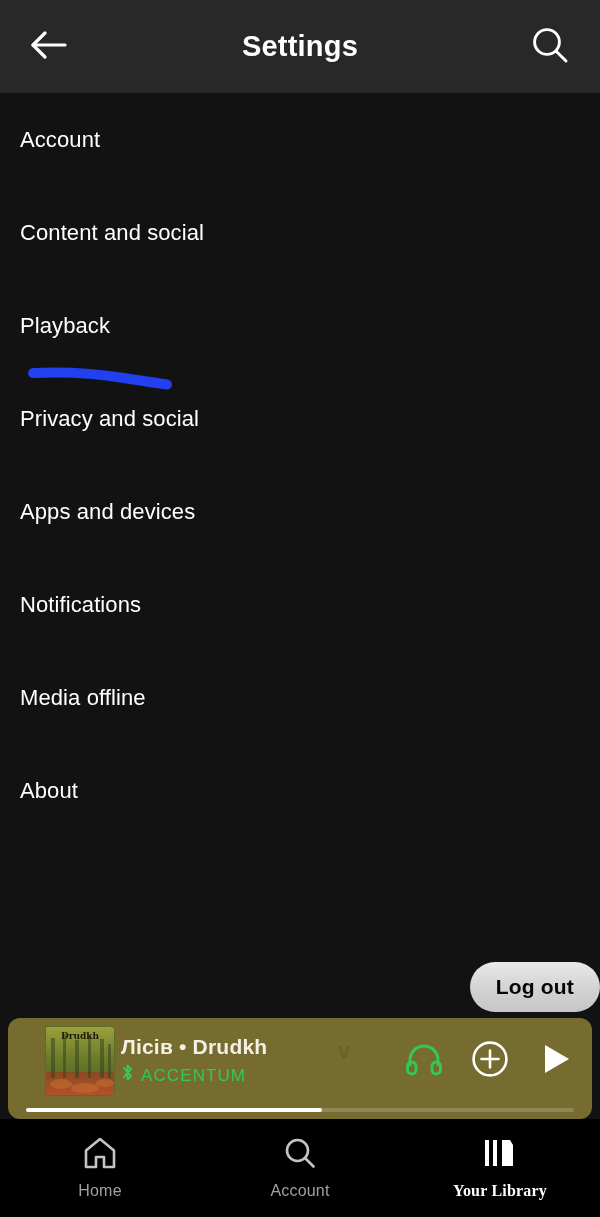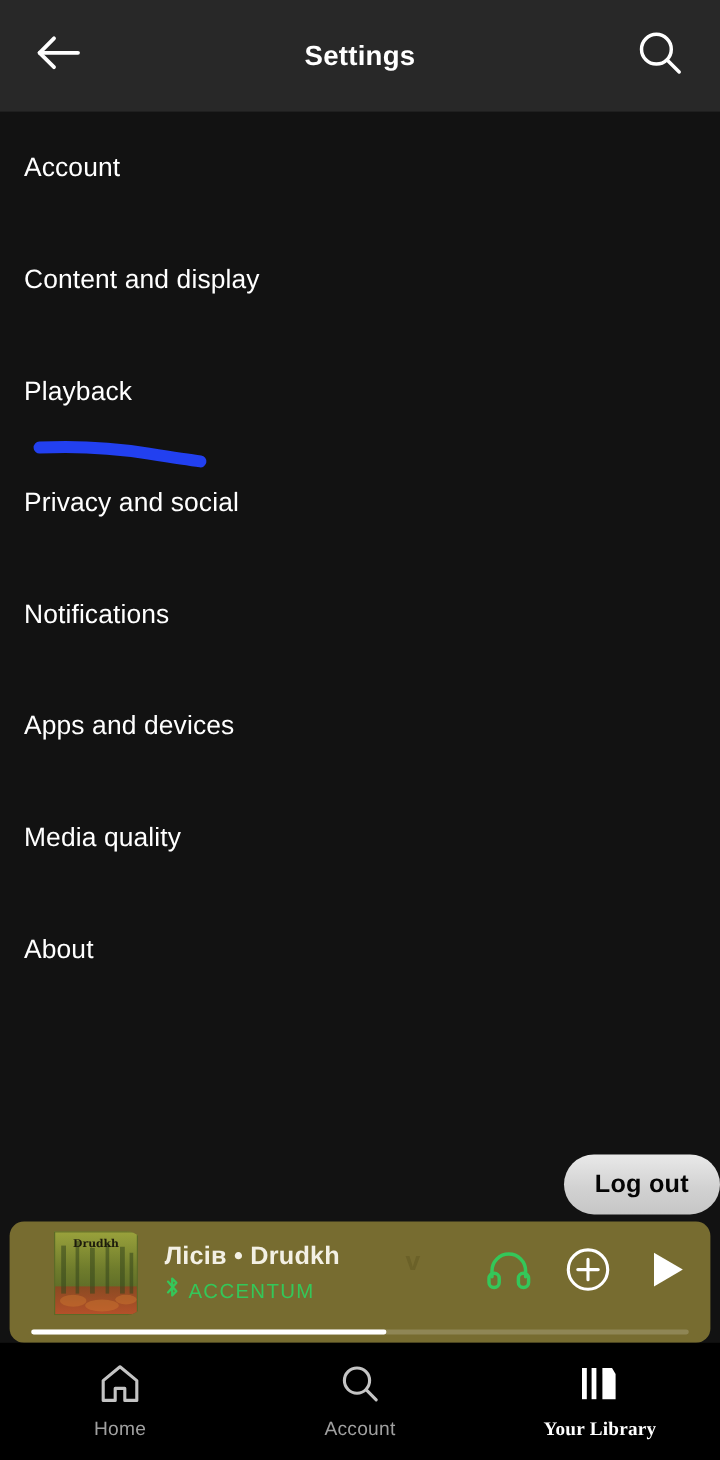--- a/index.html
+++ b/index.html
@@ -34,21 +34,21 @@
   }
   .hdr-icon {
     width: 56px;
     height: 56px;
     display: flex;
     align-items: center;
     justify-content: center;
     cursor: pointer;
   }
   .hdr-title {
-    font-size: 23px;
+    font-size: 29px;
     font-weight: 700;
     color: #ffffff;
     letter-spacing: 0.2px;
     position: absolute;
     left: 0;
     width: 600px;
     text-align: center;
     pointer-events: none;
   }
 
@@ -138,21 +138,20 @@
     width: 76px;
     height: 70px;
     border-radius: 16px;
     flex: 0 0 auto;
     overflow: hidden;
     position: relative;
     cursor: pointer;
     padding-left: 21px;
   }
   .np-text {
-    margin-left: 16px;
     flex: 1 1 auto;
     min-width: 0;
     overflow: hidden;
     cursor: pointer;
   }
   .np-title {
     font-size: 21px;
     font-weight: 700;
     color: #f3f0e4;
     white-space: nowrap;
@@ -267,36 +266,36 @@
         </svg>
       </span>
     </div>
   </div>
 
   <div class="settings-list">
     <div class="setting-row">
       <span class="setting-label">Account</span>
     </div>
     <div class="setting-row">
-      <span class="setting-label">Content and display</span>
+      <span class="setting-label">Content and social</span>
     </div>
     <div class="setting-row">
       <span class="setting-label">Playback</span>
     </div>
     <div class="setting-row">
       <span class="setting-label">Privacy and social</span>
     </div>
     <div class="setting-row">
+      <span class="setting-label">Apps and devices</span>
+    </div>
+    <div class="setting-row">
       <span class="setting-label">Notifications</span>
     </div>
     <div class="setting-row">
-      <span class="setting-label">Apps and devices</span>
-    </div>
-    <div class="setting-row">
-      <span class="setting-label">Media quality</span>
+      <span class="setting-label">Media offline</span>
     </div>
     <div class="setting-row">
       <span class="setting-label">About</span>
     </div>
   </div>
 
   <div class="annotation">
     <svg width="160" height="36" viewBox="0 0 160 36" fill="none">
       <path d="M9 15 C40 13.5, 72 15.5, 100 20 C116 22.5, 132 25, 143 26.5" stroke="#2240f0" stroke-width="10" stroke-linecap="round" stroke-linejoin="round"></path>
     </svg>

